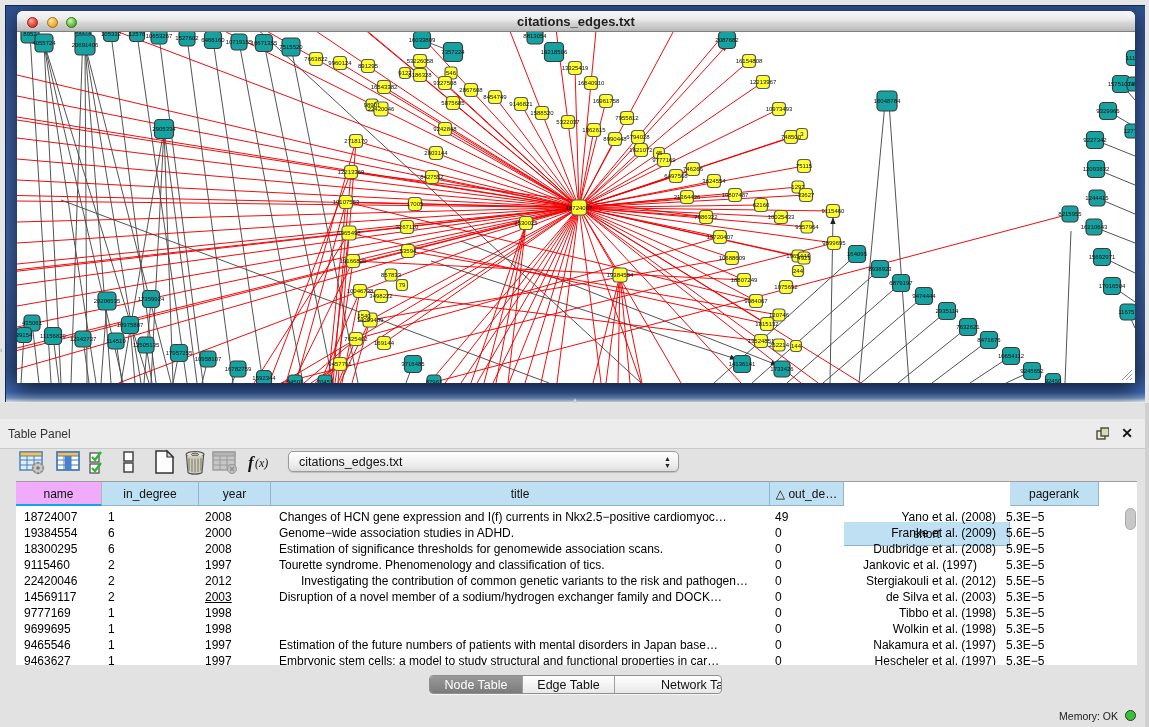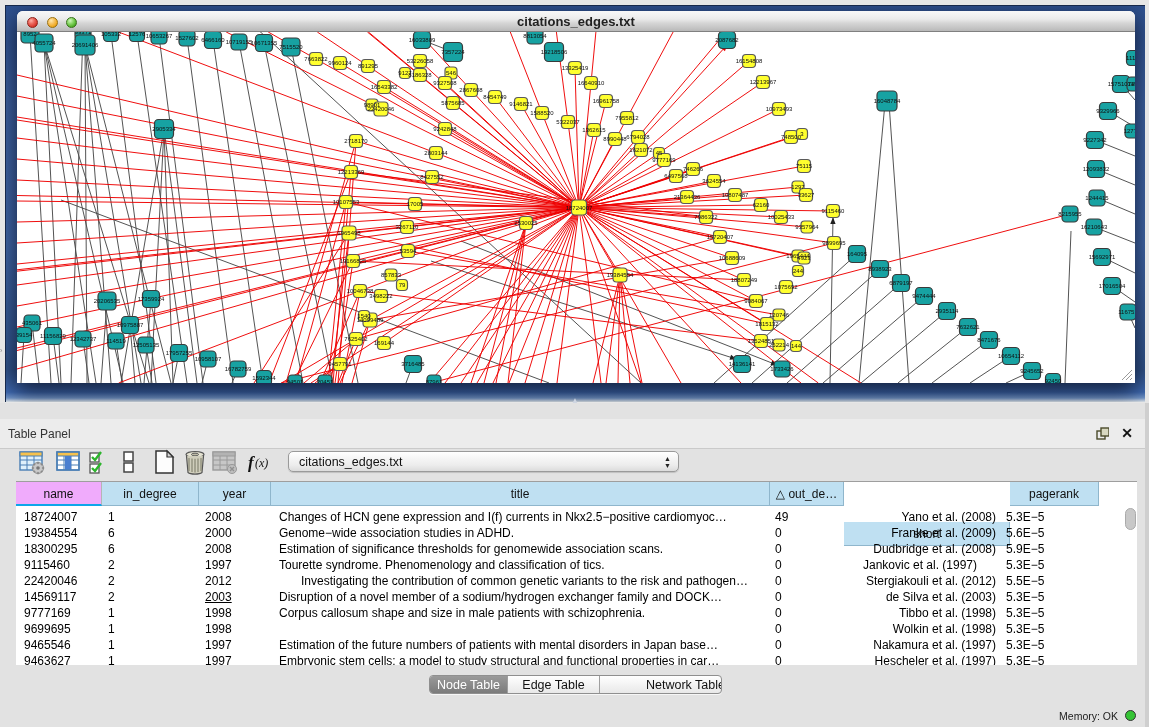--- a/index.html
+++ b/index.html
@@ -733,21 +733,20 @@
         <span class="c" style="left:189px;width:64px;text-decoration:underline;">2003</span>
         <span class="c" style="left:263px;width:490px;">Disruption of a novel member of a sodium/hydrogen exchanger family and DOCK…</span>
         <span class="c" style="left:759px;width:66px;">0</span>
         <span class="c" style="left:828px;width:152px;text-align:right;">de Silva et al. (2003)</span>
         <span class="c" style="left:990px;width:92px;">5.3E−5</span>
       </div>
       <div class="row" style="top:123px;left:0;width:1121px;">
         <span class="c" style="left:8px;width:76px;">9777169</span>
         <span class="c" style="left:92px;width:88px;">1</span>
         <span class="c" style="left:189px;width:64px;">1998</span>
-        <span class="c" style="left:263px;width:490px;">Corpus callosum shape and size in male patients with schizophrenia.</span>
         <span class="c" style="left:759px;width:66px;">0</span>
         <span class="c" style="left:828px;width:152px;text-align:right;">Tibbo et al. (1998)</span>
         <span class="c" style="left:990px;width:92px;">5.3E−5</span>
       </div>
       <div class="row" style="top:139px;left:0;width:1121px;">
         <span class="c" style="left:8px;width:76px;">9699695</span>
         <span class="c" style="left:92px;width:88px;">1</span>
         <span class="c" style="left:189px;width:64px;">1998</span>
         <span class="c" style="left:759px;width:66px;">0</span>
         <span class="c" style="left:828px;width:152px;text-align:right;">Wolkin et al. (1998)</span>
@@ -767,19 +766,19 @@
         <span class="c" style="left:92px;width:88px;">1</span>
         <span class="c" style="left:189px;width:64px;">1997</span>
         <span class="c" style="left:263px;width:490px;">Embryonic stem cells: a model to study structural and functional properties in car…</span>
         <span class="c" style="left:759px;width:66px;">0</span>
         <span class="c" style="left:828px;width:152px;text-align:right;">Hescheler et al. (1997)</span>
         <span class="c" style="left:990px;width:92px;">5.3E−5</span>
       </div>
     </div>
   <div id="vscroll"></div>
   <div id="tabs">
-    <div class="seg sel" style="width:77px;">Node Table</div>
+    <div class="seg sel" style="width:92px;">Node Table</div>
     <div class="seg" style="width:92px;">Edge Table</div>
     <div class="seg" style="width:126px;text-align:right;">Network Table</div>
   </div>
   <div id="mem">Memory: OK</div>
   <div id="memdot"></div>
 </div>
 
 </body></html>

